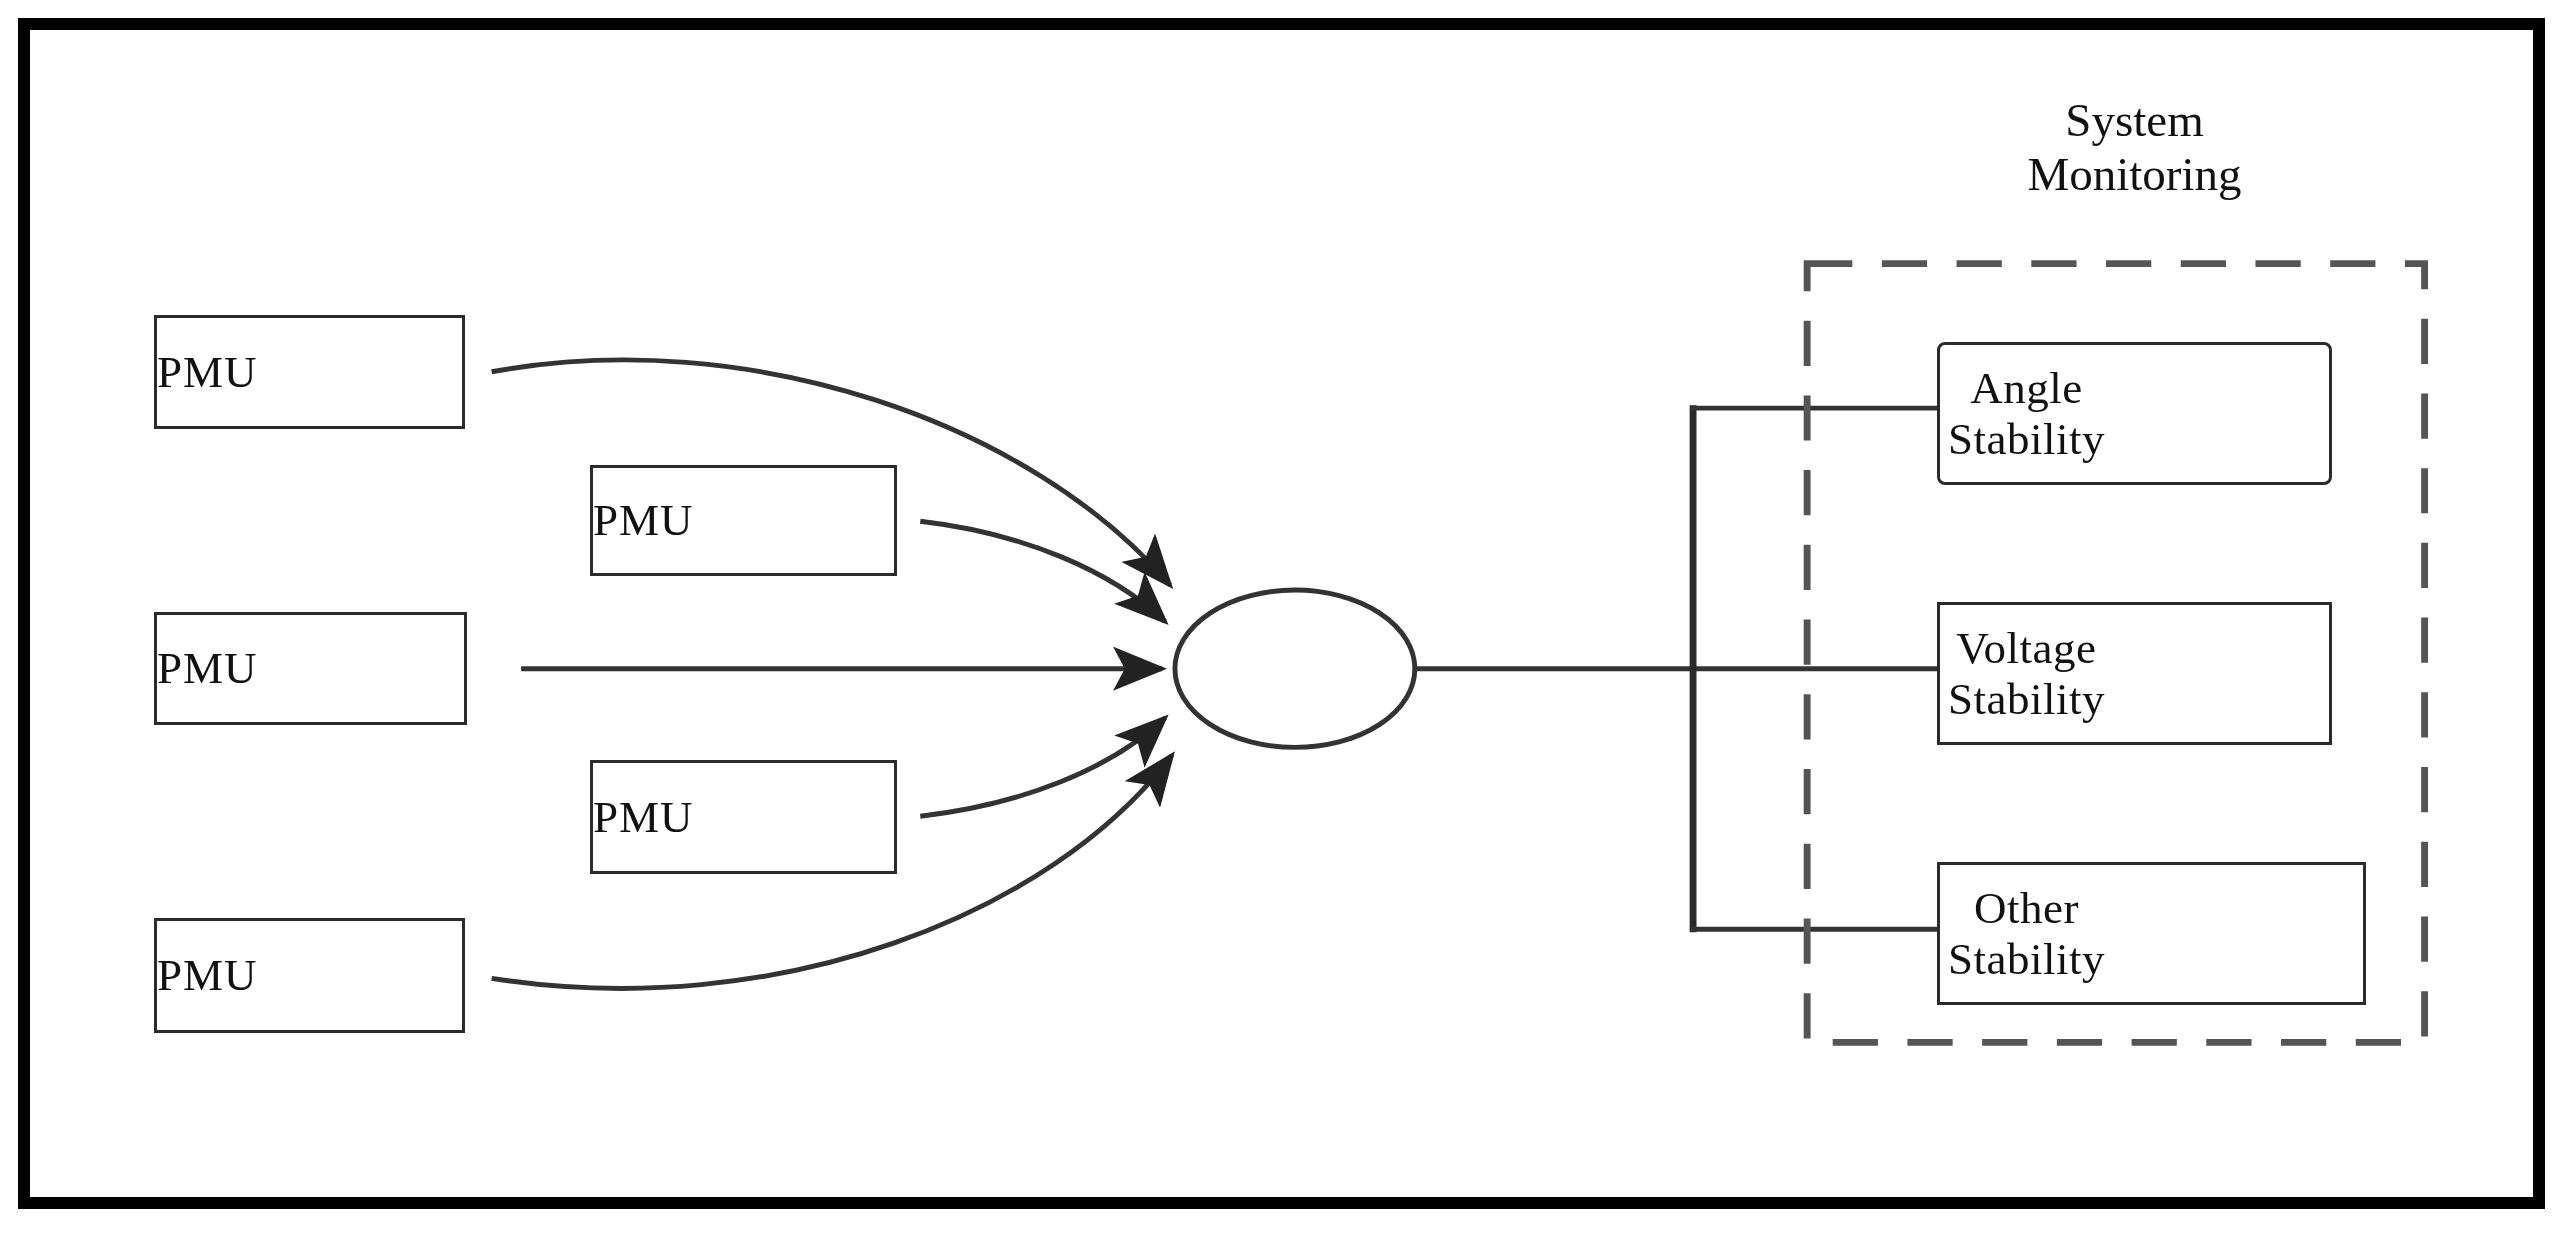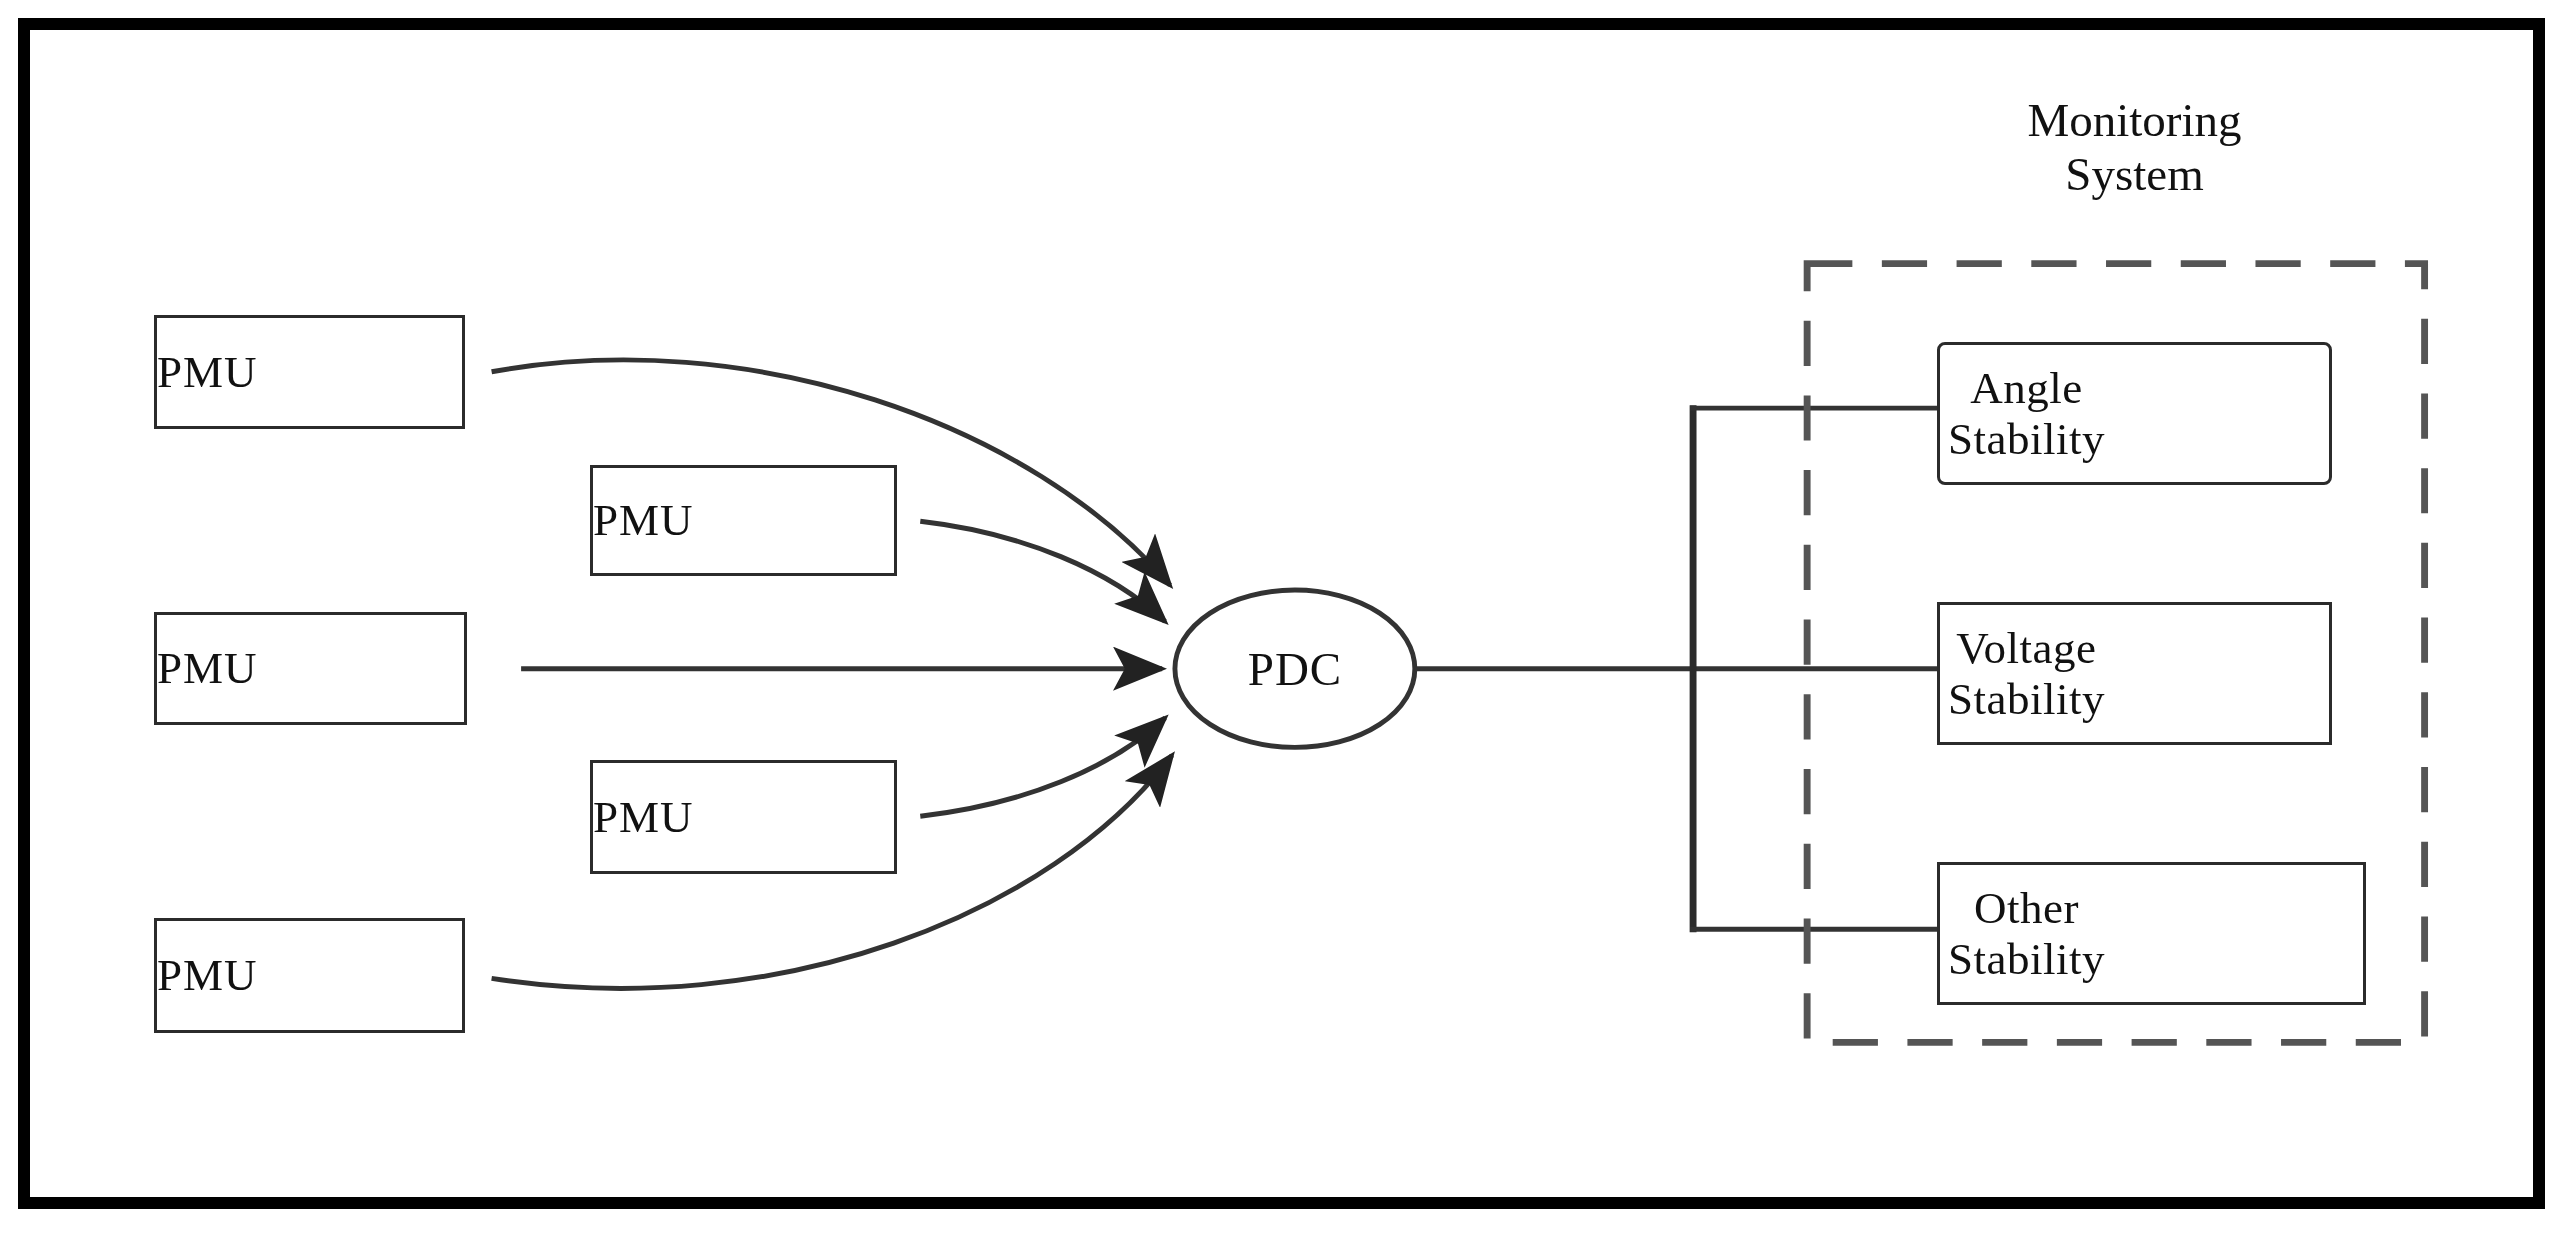--- a/index.html
+++ b/index.html
@@ -156,27 +156,24 @@
   </div>
 
   <div class="node-box pmu-box" id="pmu-4">
     <span>PMU</span>
   </div>
 
   <div class="node-box pmu-box" id="pmu-5">
     <span>PMU</span>
   </div>
 
-  <div id="pdc-label">
-    <span>PDC</span>
-  </div>
 
   <div id="monitoring-title">
+    <span class="line">System</span>
     <span class="line">Monitoring</span>
-    <span class="line">System</span>
   </div>
 
   <div class="node-box func-box" id="func-1">
     <span>
       <span class="line">Angle</span><br>
       <span class="line">Stability</span>
     </span>
   </div>
 
   <div class="node-box func-box" id="func-2">

